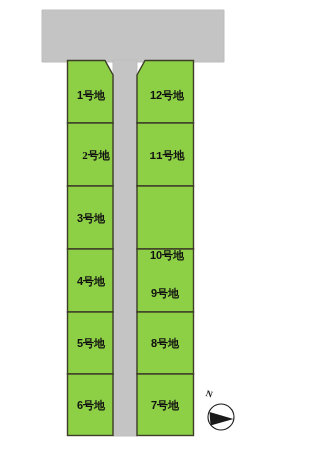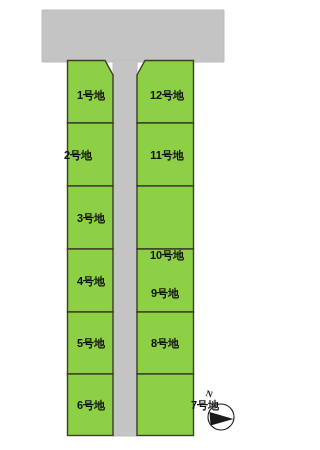--- a/index.html
+++ b/index.html
@@ -97,30 +97,30 @@
       <rect x="137" y="374" width="56.5" height="61.5" fill="#8DCF45" stroke="#3d3d29" stroke-width="1.4"></rect>
     </g>
 
     <g>
       <circle cx="221" cy="417" r="13" fill="#ffffff" stroke="#1a1a1a" stroke-width="1.1"></circle>
       <path d="M 209.5 412 L 233.5 419 L 210.5 425.5 Z" fill="#1a1a1a"></path>
     </g>
   </svg>
 
   <div class="lot-label" style="left:91px; top:95px;">1号地</div>
-  <div class="lot-label" style="left:78px; top:155px;">2号地</div>
+  <div class="lot-label" style="left:96px; top:155px;font-family:Liberation Serif, serif;">2号地</div>
   <div class="lot-label" style="left:91px; top:218px;">3号地</div>
   <div class="lot-label" style="left:91px; top:281px;">4号地</div>
   <div class="lot-label" style="left:91px; top:343px;text-align:center;">5号地</div>
   <div class="lot-label" style="left:91px; top:405px;">6号地</div>
 
   <div class="lot-label" style="left:167px; top:95px;">12号地</div>
-  <div class="lot-label" style="left:167px; top:155px;">11号地</div>
+  <div class="lot-label" style="left:167px; top:155px;font-family:Liberation Mono, monospace;">11号地</div>
   <div class="lot-label" style="left:167px; top:218px;margin-top:37px;">10号地</div>
   <div class="lot-label" style="left:165px; top:281px;margin-top:12px;">9号地</div>
   <div class="lot-label" style="left:165px; top:343px;">8号地</div>
-  <div class="lot-label" style="left:165px; top:405px;margin-left:40px;">7号地</div>
+  <div class="lot-label" style="left:165px; top:405px;">7号地</div>
 
   <div class="compass-wrap">
     <div class="compass-n">N</div>
   </div>
 
 </div>
 
 </body></html>

